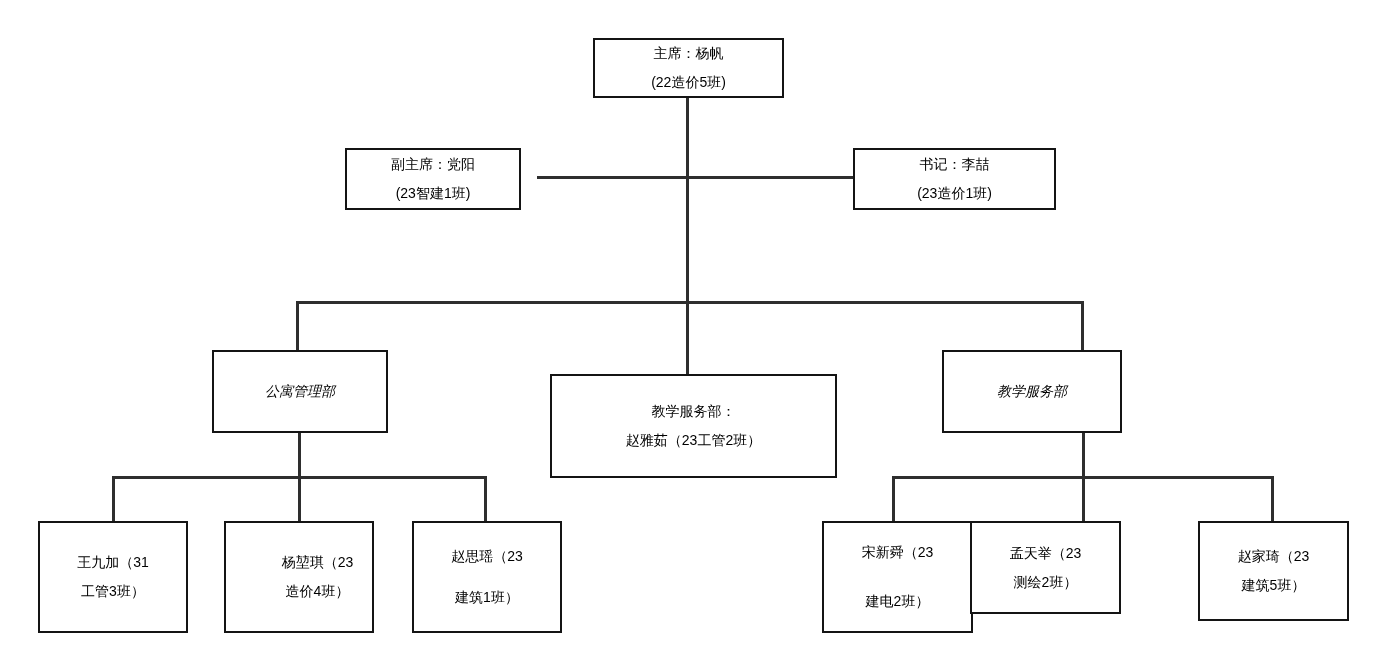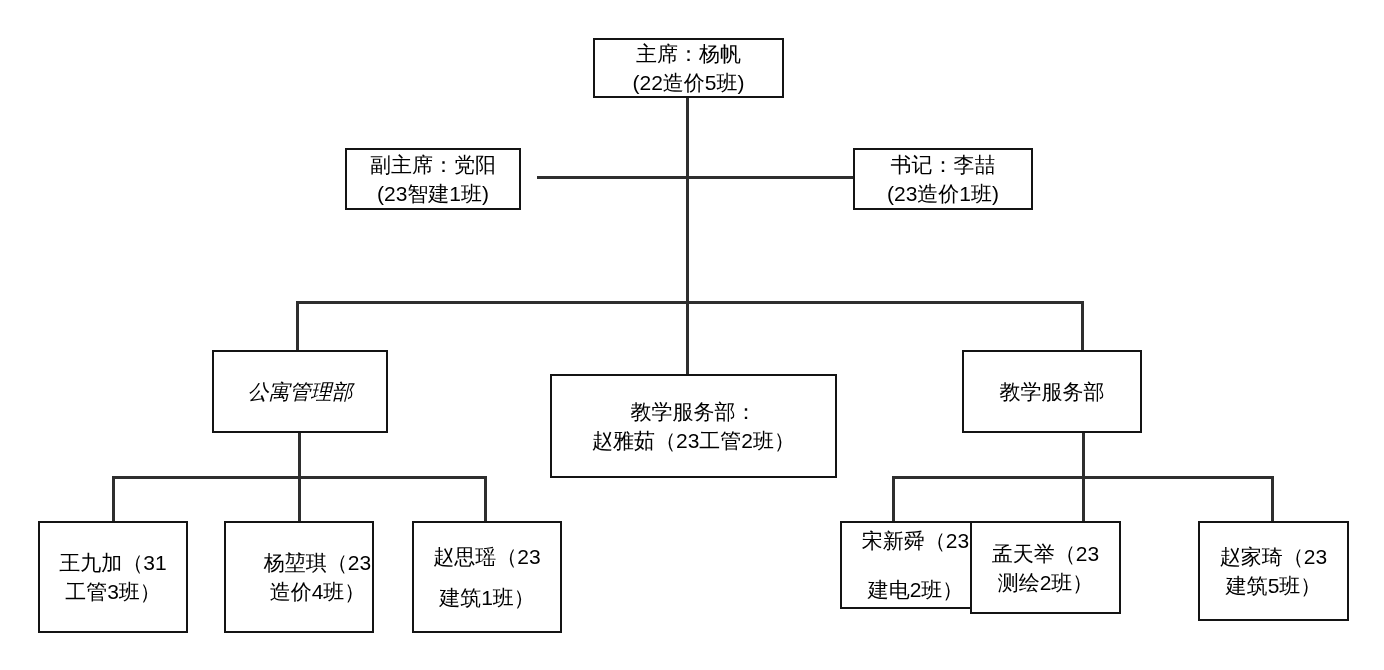--- a/index.html
+++ b/index.html
@@ -15,40 +15,40 @@
   .node {
     position: absolute;
     background: #ffffff;
     border: 2px solid var(--border-color, #141414);
     display: flex;
     flex-direction: column;
     align-items: center;
     justify-content: center;
     text-align: center;
     color: #000000;
-    font-size: 21px;
+    font-size: 14px;
     line-height: 29px;
     z-index: 2;
   }
   .conn {
     position: absolute;
     background: var(--line-color, #2e2e2e);
     z-index: 1;
   }
   
   .n-chairman   { left: 593px; top: 38px;  width: 191px; height: 60px; }
   .n-vice       { left: 345px; top: 148px; width: 176px; height: 62px; }
-  .n-secretary  { left: 853px; top: 148px; width: 180px; height: 62px; }
+  .n-secretary  { left: 853px; top: 148px; width: 203px; height: 62px; }
   .n-apartment  { left: 212px; top: 350px; width: 176px; height: 83px; font-style: italic; }
   .n-datacenter { left: 550px; top: 374px; width: 287px; height: 104px; }
-  .n-teaching   { left: 962px; top: 350px; width: 180px; height: 83px; }
+  .n-teaching   { left: 942px; top: 350px; width: 180px; height: 83px; font-style: italic; }
   .n-m1 { left: 38px;   top: 521px; width: 150px; height: 112px; }
   .n-m2 { left: 224px;  top: 521px; width: 150px; height: 112px; padding-left: 37px; }
   .n-m3 { left: 412px;  top: 521px; width: 150px; height: 112px; gap: 12px; }
-  .n-m4 { left: 840px;  top: 521px; width: 151px; height: 88px; gap: 20px; }
+  .n-m4 { left: 822px;  top: 521px; width: 151px; height: 112px; gap: 20px; }
   .n-m5 { left: 970px; top: 521px; width: 151px; height: 93px; }
   .n-m6 { left: 1198px; top: 521px; width: 151px; height: 100px; }
   
   .c-v-top          { left: 686px;  top: 98px;  width: 3px;   height: 276px; }
   .c-h-level2       { left: 537px;  top: 176px; width: 316px; height: 3px; }
   .c-h-main         { left: 296px;  top: 301px; width: 788px; height: 3px; }
   .c-v-left-dept    { left: 296px;  top: 301px; width: 3px;   height: 49px; }
   .c-v-right-dept   { left: 1081px; top: 301px; width: 3px;   height: 49px; }
   .c-v-apart-down   { left: 298px;  top: 433px; width: 3px;   height: 45px; }
   .c-h-left-branch  { left: 112px;  top: 476px; width: 375px; height: 3px; }

